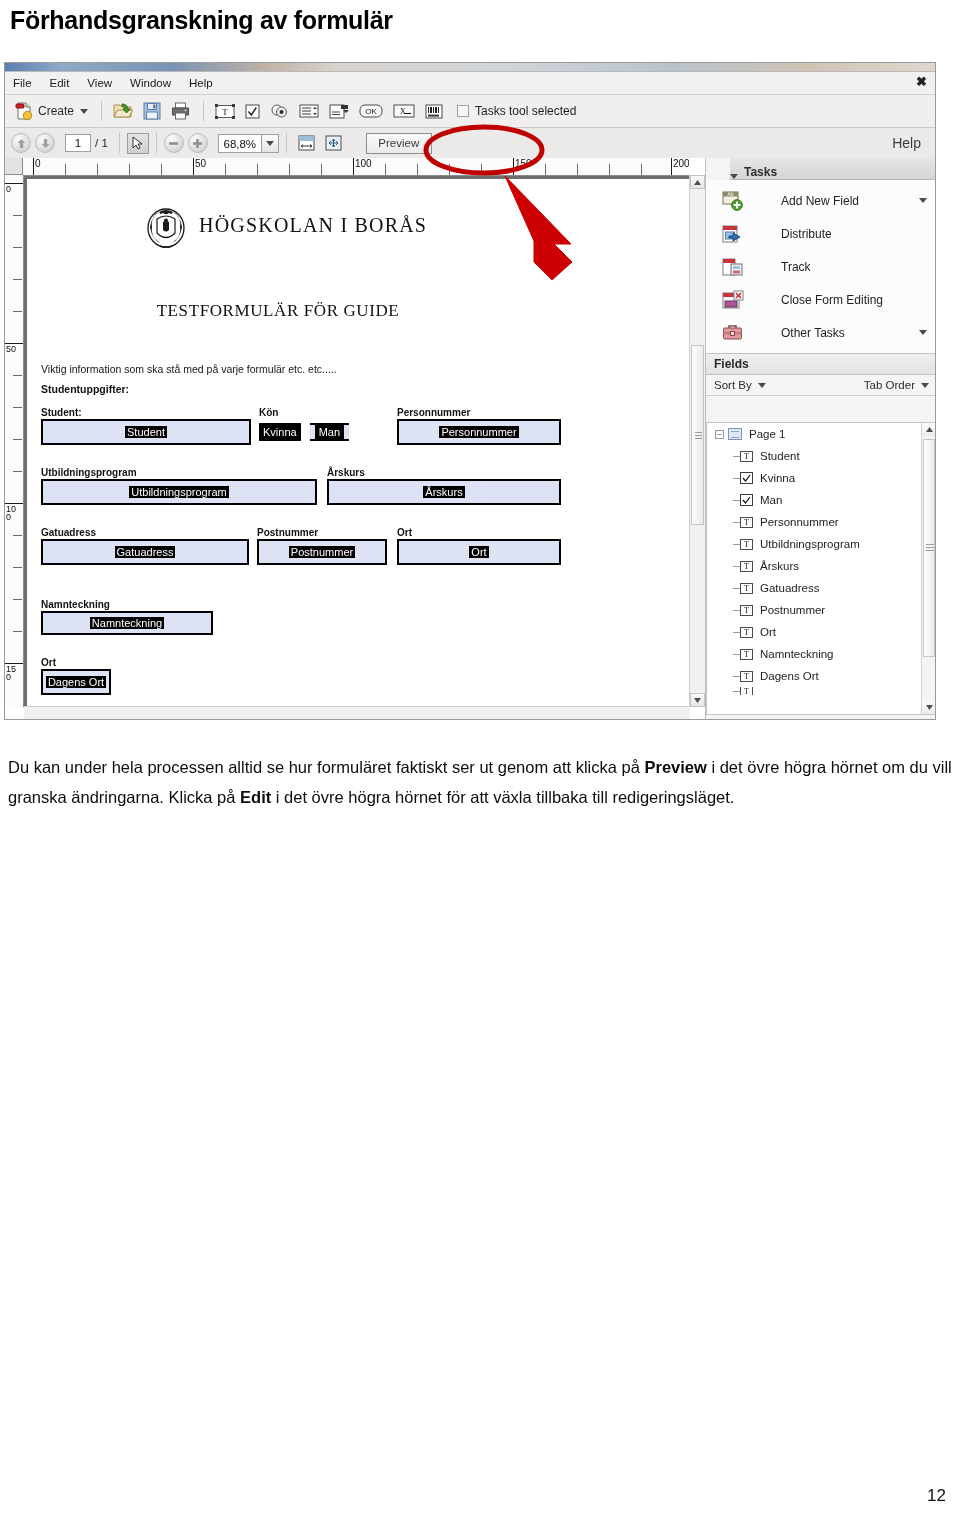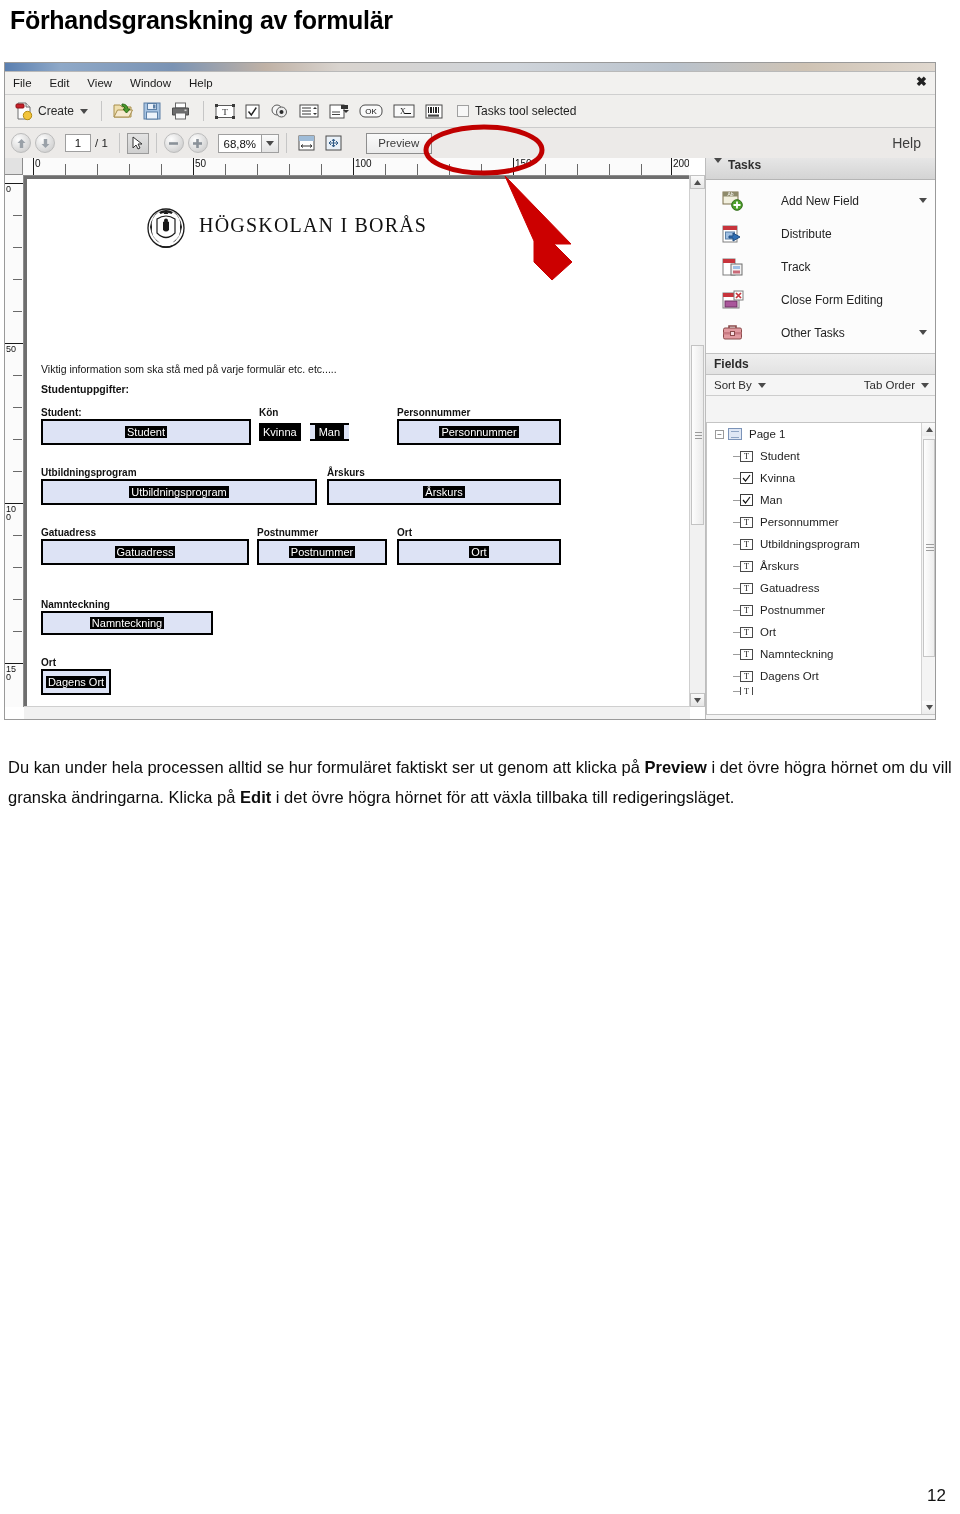--- a/index.html
+++ b/index.html
@@ -341,24 +341,24 @@
     height: 100%;
     background:#f4f4f4;
     border-left:1px solid #bdbdbd;
     box-sizing:border-box;
     position:relative;
   }
   .panel-header {
     height: 22px;
     background: linear-gradient(#e6e6e6,#d4d4d4);
     border-bottom:1px solid #b5b5b5;
-    display:flex; align-items:flex-start;
+    display:flex; align-items:flex-end;
     font-size:12px; font-weight:bold; color:#2f2f2f;
-    padding-left:8px;
     box-sizing:border-box;
+    margin-left:24px;
   }
   .tri-down {
     width:0;height:0;border-left:4px solid transparent;border-right:4px solid transparent;
     border-top:5px solid #4a4a4a; margin-right:6px;
   }
   .task-list { background:#fcfcfc; padding:4px 0 4px 0; }
   .task-row {
     height: 33px;
     display:flex; align-items:center;
     padding-left: 16px;
@@ -783,20 +783,21 @@
                 <path d="M18 21 q3 -2 6 0 v8 q-3 3 -6 0 z" fill="#1a1a1a"></path>
                 <circle cx="21" cy="19.5" r="2" fill="#1a1a1a"></circle>
                 <path d="M5 26 q2 -12 10 -16 q-10 7 -8 16 q-2 9 8 16 q-8 -4 -10 -16 z" fill="#1a1a1a"></path>
                 <path d="M37 26 q-2 -12 -10 -16 q10 7 8 16 q2 9 -8 16 q8 -4 10 -16 z" fill="#1a1a1a"></path>
                 <path d="M14 44 q7 3 14 0 l-1 2 q-6 2 -12 0 z" fill="#1a1a1a"></path>
               </svg>
             </span>
             <span class="uni-name">HÖGSKOLAN I BORÅS</span>
           </div>
 
+          <div class="form-title">TESTFORMULÄR FÖR GUIDE</div>
           <div class="info-text">Viktig information som ska stå med på varje formulär etc. etc.....</div>
           <div class="sect-label">Studentuppgifter:</div>
 
           <div class="fgroup" style="left:14px; top:228px; width:210px;">
             <span class="flabel">Student:</span>
             <div class="fbox" style="height:26px;">
               <span>Student</span>
             </div>
           </div>
 

